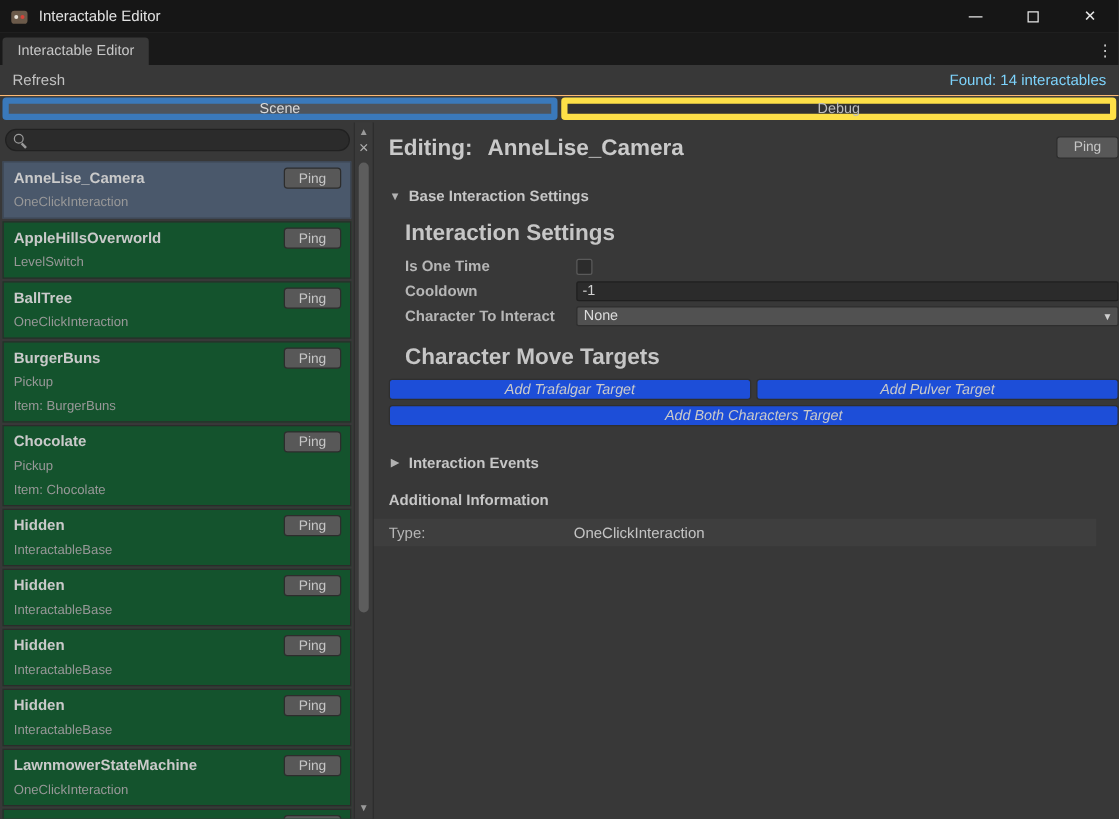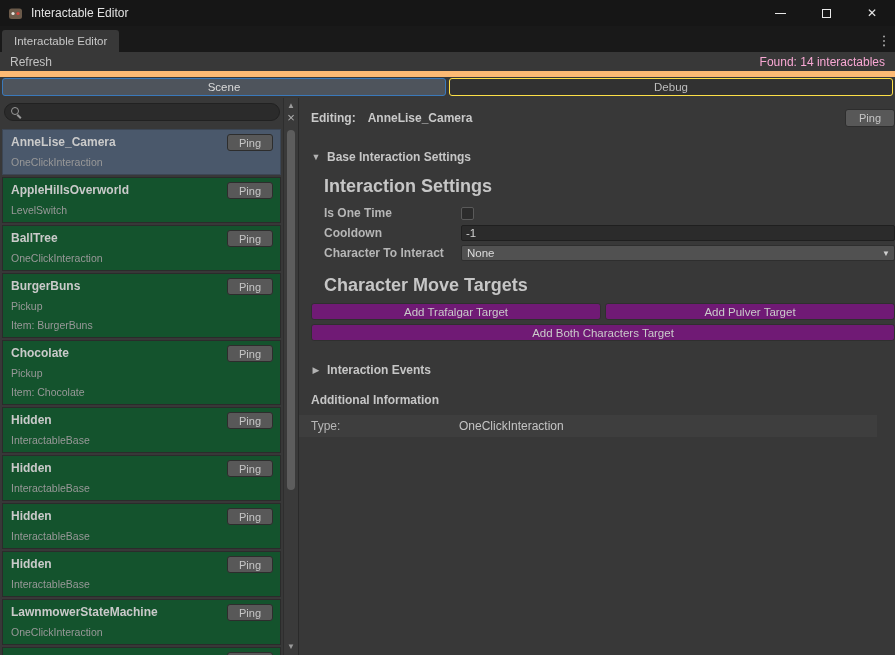--- a/index.html
+++ b/index.html
@@ -14,27 +14,27 @@
   .win-btn { width:46px; height:100%; display:flex; align-items:center; justify-content:center; color:#e8e8e8; font-size:12px; cursor:default; }
   .minline { width:11px; height:1px; background:#e8e8e8; display:block; }
   .maxbox { width:9px; height:9px; border:1px solid #e8e8e8; display:block; }
 
   
   .tabstrip { height:26px; background:#191919; display:flex; align-items:flex-end; position:relative; }
   .editor-tab { height:22px; margin-left:2px; padding:0 12px; background:#383838; color:#c8c8c8; font-size:11.5px; display:flex; align-items:center; border-radius:3px 3px 0 0; }
   .kebab { position:absolute; right:4px; bottom:4px; color:#cfcfcf; font-size:13px; width:14px; text-align:center; }
 
   
-  .toolbar { height:25px; background:#383838; border-bottom:6px solid #fdba74; display:flex; align-items:center; padding:0 8px; }
+  .toolbar { height:25px; background:#383838; border-bottom:1px solid #fdba74; display:flex; align-items:center; padding:0 8px; }
   .refresh { color:#c2c2c2; padding:2px 6px 2px 2px; }
-  .found { margin-left:auto; color:#f9a8d4; padding-right:2px; }
+  .found { margin-left:auto; color:#7dd3fc; padding-right:2px; }
 
   
   .viewtabs { height:21px; display:flex; gap:3px; padding:1px 2px 2px; background:#383838; }
-  .vtab { flex:1; display:flex; align-items:center; justify-content:center; font-size:11.5px; background:#313131; border:1px solid #fde047; border-radius:3px; color:#bdbdbd; }
+  .vtab { flex:1; display:flex; align-items:center; justify-content:center; font-size:11.5px; background:#313131; border:5px solid #fde047; border-radius:3px; color:#bdbdbd; }
   .vtab.active { background:#4e545c; border-color:#3a79bb; color:#dadada; }
 
   
   .main { position:relative; height:557px; display:flex; }
 
   .left { width:283px; display:flex; flex-direction:column; }
   .search-row { height:28px; display:flex; align-items:center; padding:0 3px 0 4px; }
   .search-box { position:relative; flex:1; height:18px; }
   .search-input { width:100%; height:18px; background:#2b2b2b; border:1px solid #212121; border-radius:9px; color:#d0d0d0; font-size:11px; padding:0 8px 0 22px; outline:none; font-family:inherit; }
   .mag { position:absolute; left:7px; top:4px; width:11px; height:11px; }
@@ -51,36 +51,36 @@
   .vscroll { width:15px; background:#3a3a3a; border-left:1px solid #2e2e2e; position:relative; }
   .scroll-glyph { position:absolute; left:0; width:100%; text-align:center; font-size:8px; color:#9a9a9a; line-height:9px; }
   .scroll-up { top:3px; }
   .scroll-down { bottom:4px; }
   .clear-x { position:absolute; top:13px; left:0; width:100%; text-align:center; color:#b0b0b0; font-size:13px; line-height:13px; }
   .thumb { position:absolute; top:32px; left:3px; width:8px; height:360px; background:#5d5d5d; border-radius:4px; }
 
   
   .right { flex:1; border-left:1px solid #2a2a2a; padding:10px 0 0 12px; overflow:hidden; }
   .insp-header { display:flex; align-items:center; height:20px; }
-  .insp-editing, .insp-target { font-weight:bold; color:#c9c9c9; font-size:12px; }
+  .insp-editing, .insp-target { font-weight:bold; color:#c9c9c9; font-size:18px; }
   .insp-target { margin-left:12px; }
   .insp-ping { margin-left:auto; width:50px; height:18px; background:#585858; border:1px solid #2d2d2d; border-radius:3px; color:#c6c6c6; font-size:11px; font-family:inherit; cursor:default; }
   .foldout { display:flex; align-items:center; gap:6px; margin-top:22px; }
   .tri { font-size:9px; color:#b2b2b2; width:10px; text-align:center; }
   .foldout-label { font-weight:bold; font-size:12px; color:#c6c6c6; }
   .sec-header { font-weight:bold; font-size:18px; color:#c6c6c6; margin:12px 0 0 13px; }
   .prop-row { display:flex; align-items:center; height:20px; margin-left:13px; }
   .prop-label { width:137px; color:#b6b6b6; font-size:12px; flex:none;font-weight:bold; }
   .checkbox { width:13px; height:13px; background:#2c2c2c; border:1px solid #5a5a5a; border-radius:2px; }
   .text-field { flex:1; height:16px; background:#2b2b2b; border:1px solid #1f1f1f; border-radius:2px; color:#d2d2d2; font-size:11.5px; padding:0 4px; font-family:inherit; outline:none; }
   .dropdown { flex:1; height:16px; background:#515151; border:1px solid #2e2e2e; border-radius:2px; color:#dcdcdc; font-size:11.5px; padding:0 18px 0 5px; position:relative; display:flex; align-items:center; }
   .dd-arrow { position:absolute; right:4px; font-size:8px; color:#d0d0d0; }
   .btn-row { display:flex; gap:4px; margin-top:7px; }
   .both-row { display:flex; margin-top:4px; }
-  .wide-btn { flex:1; height:17px; background:#701a75; border:1px solid #2f2f2f; border-radius:3px; color:#cacaca; font-size:11.5px; font-family:inherit; cursor:default; }
+  .wide-btn { flex:1; height:17px; background:#1d4ed8; border:1px solid #2f2f2f; border-radius:3px; color:#cacaca; font-size:11.5px; font-family:inherit; cursor:default;font-style:italic; }
   .summary { margin:8px 0 0 12px; color:#979797; font-size:11.5px; }
   .add-info { font-weight:bold; font-size:12px; color:#c6c6c6; margin-top:16px; }
   .type-row { margin:8px 18px 0 -12px; height:22px; background:#3e3e3e; display:flex; align-items:center; padding-left:12px; }
   .type-label { width:148px; color:#b6b6b6; flex:none; }
   .type-value { color:#c4c4c4; }
 </style>
 </head>
 <body>
 
 <div class="titlebar">

